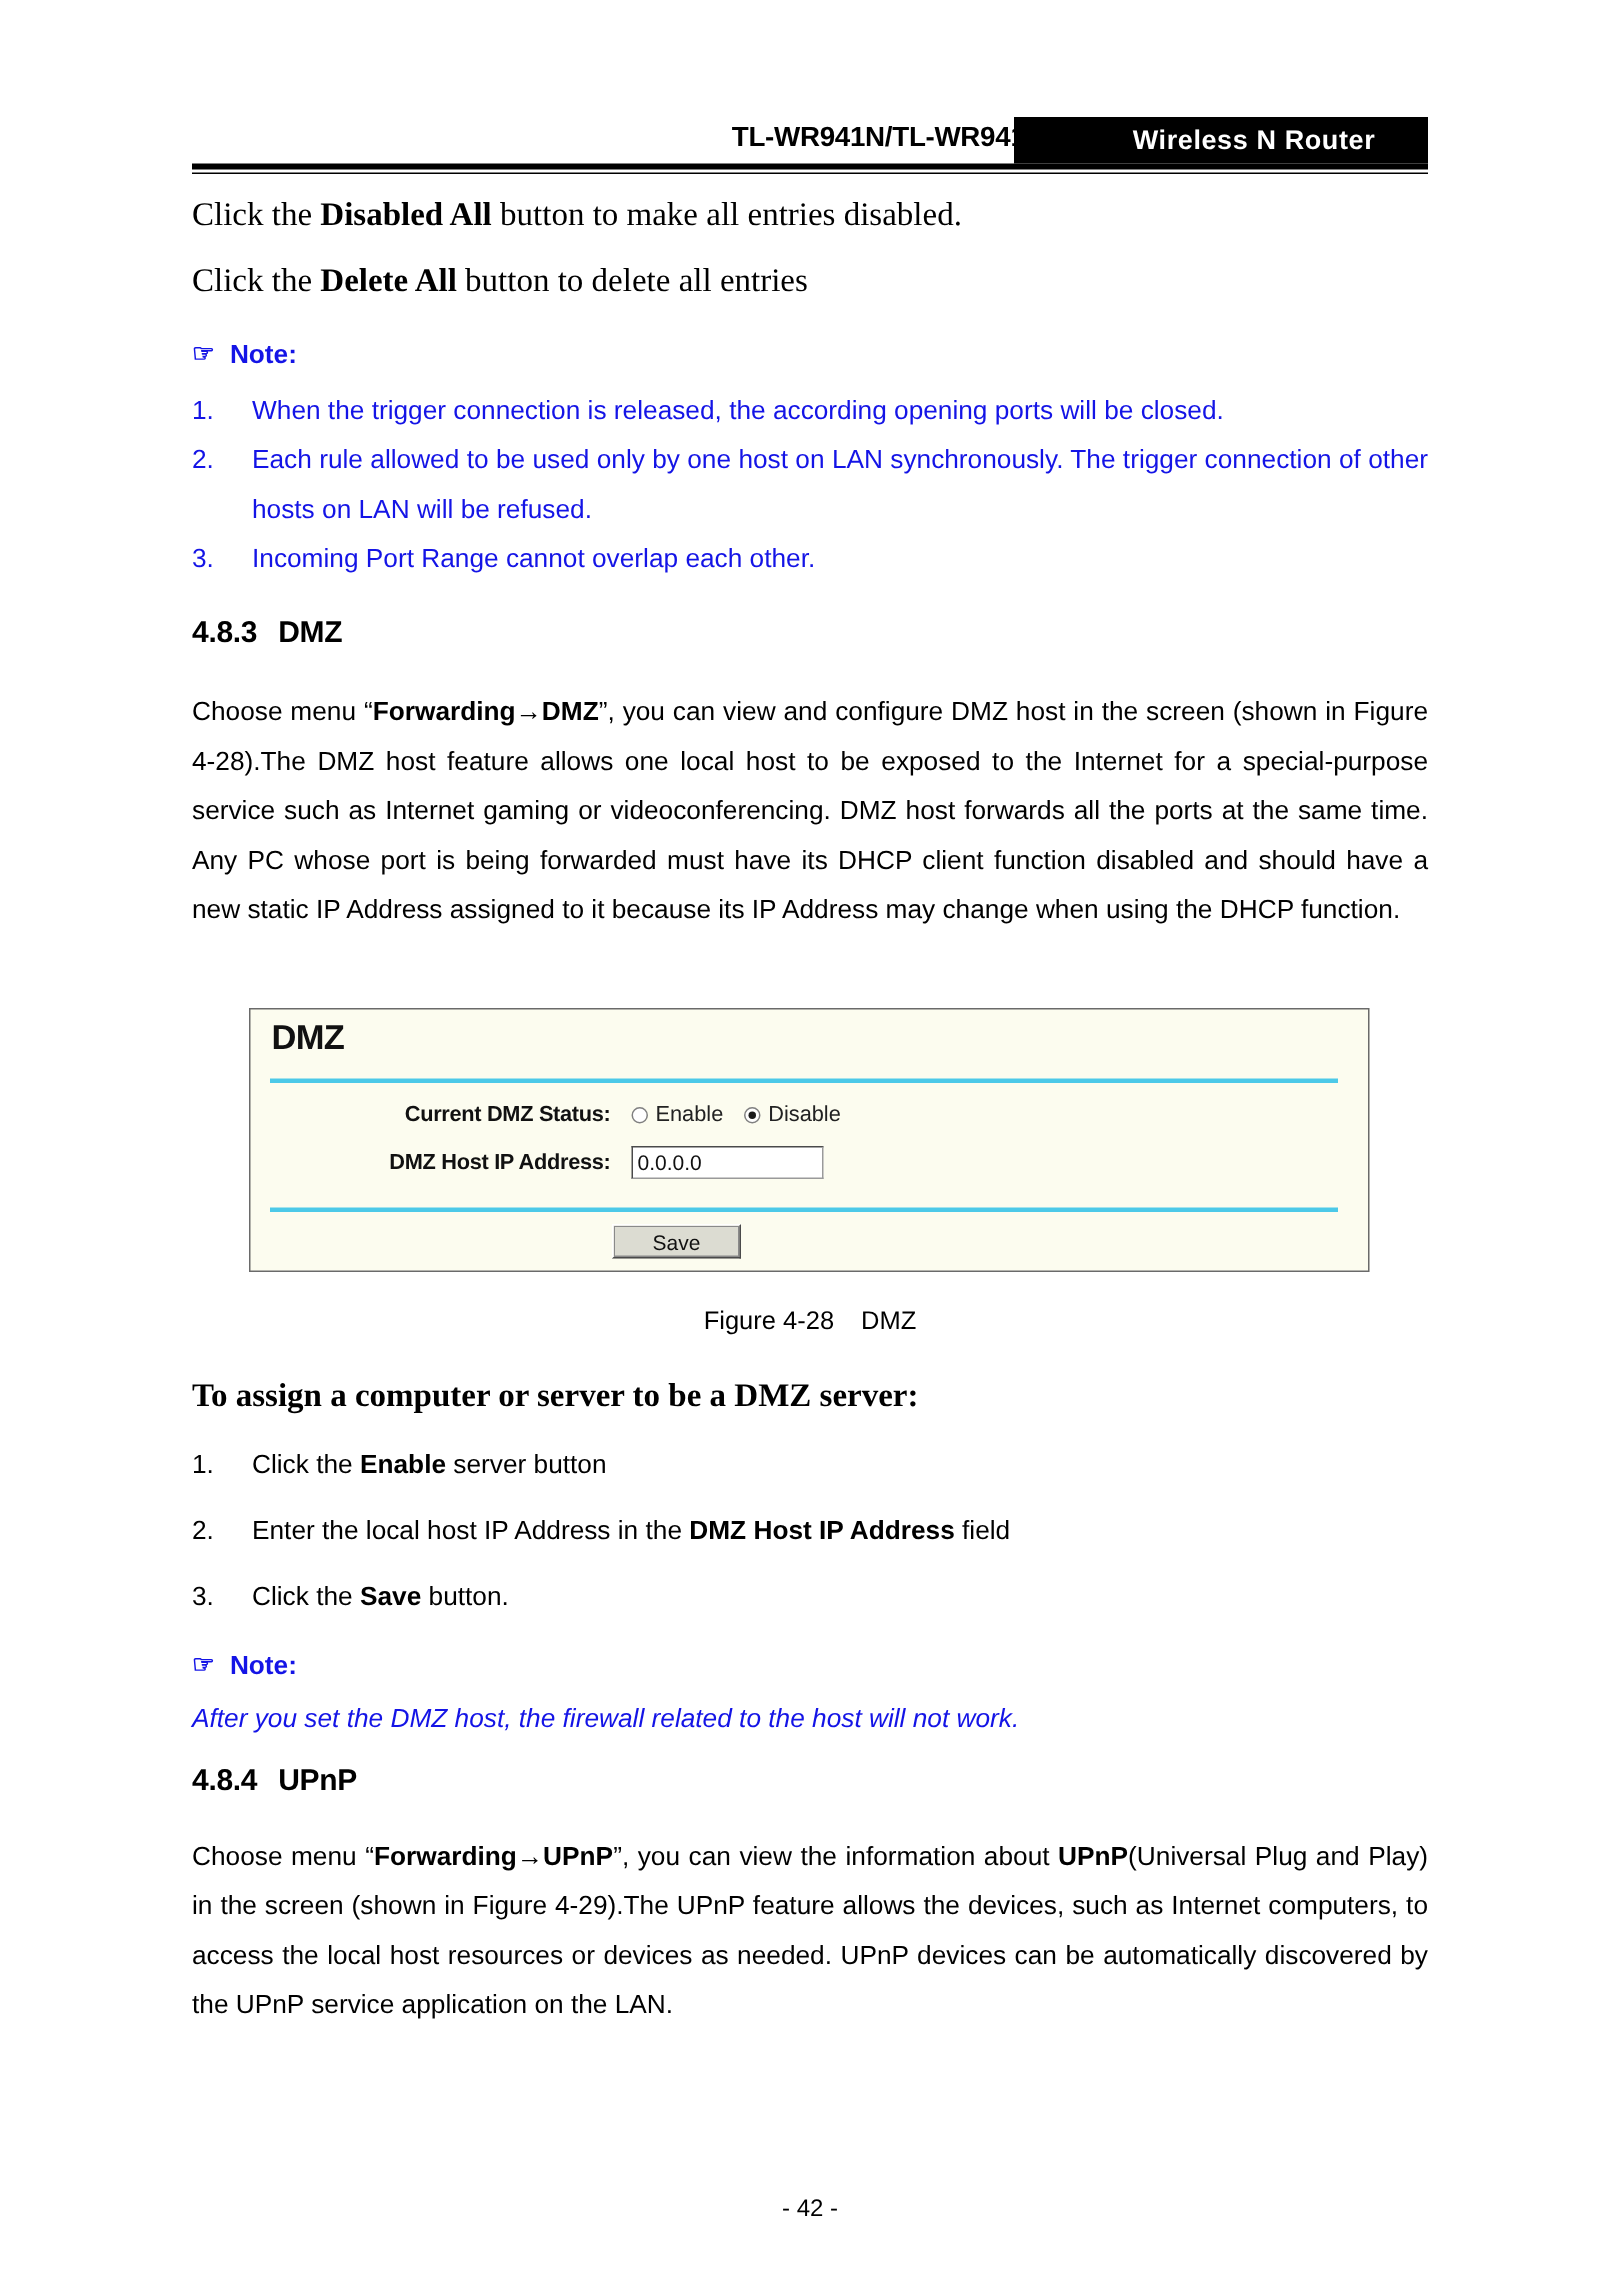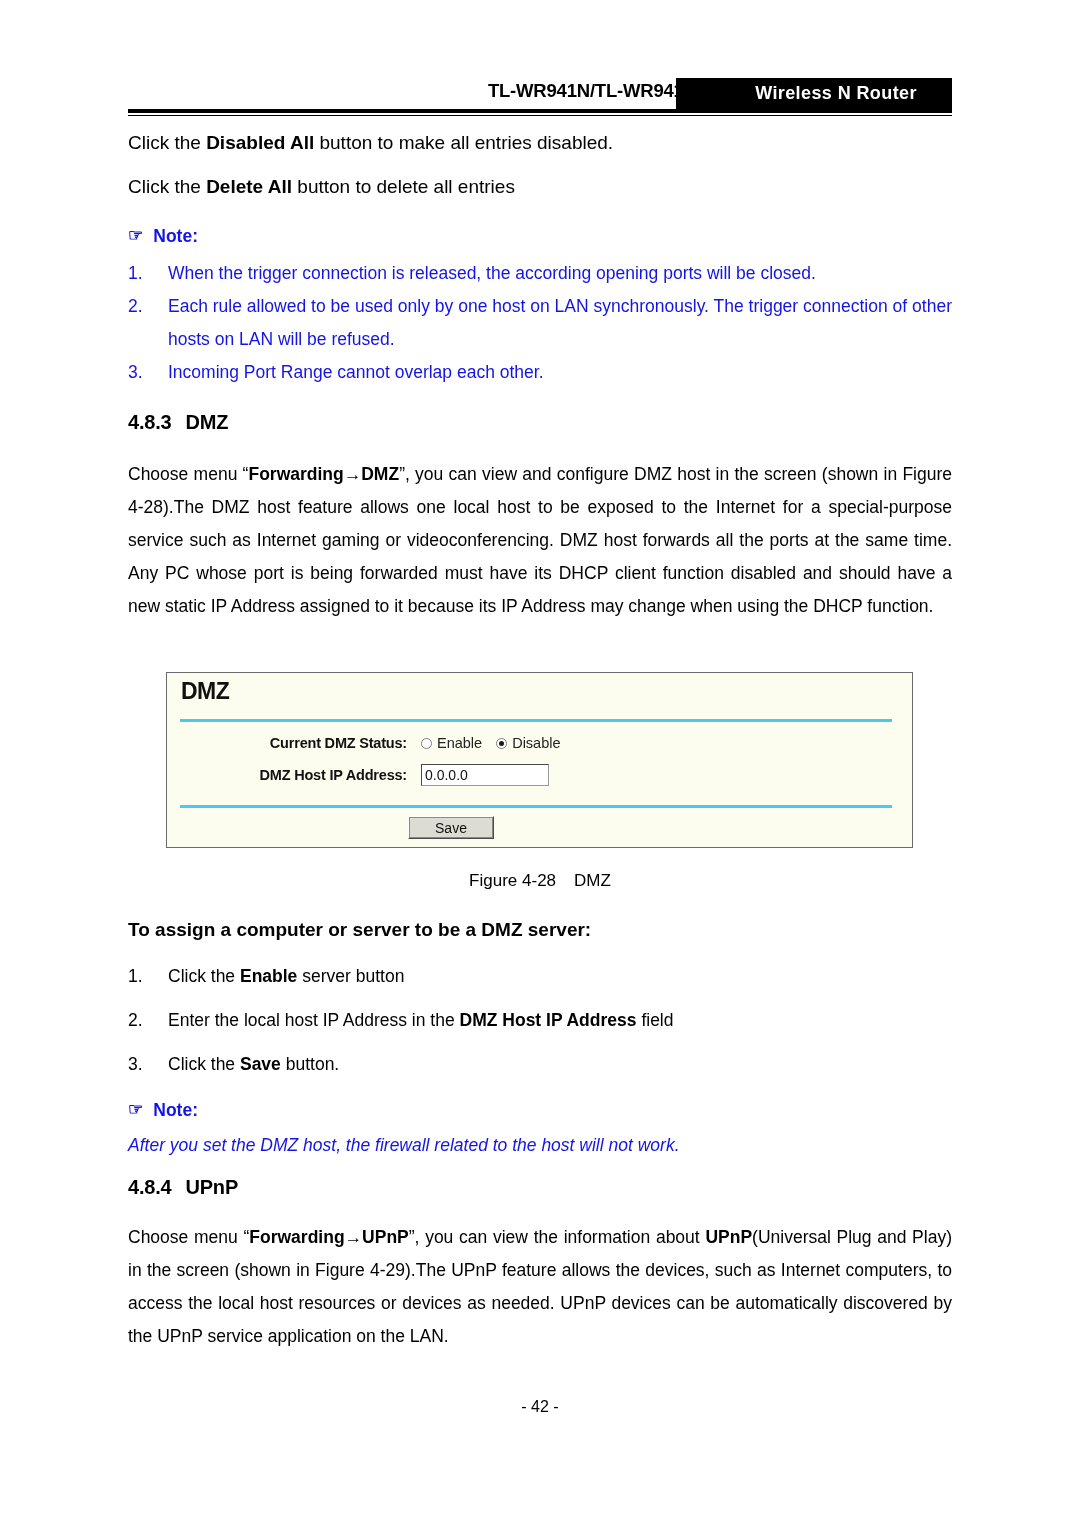--- a/index.html
+++ b/index.html
@@ -80,23 +80,24 @@
     width: 824px;
   }
   p.para {
     margin: 0 0 0 0;
     font-size: 17.5px;
     line-height: 33px;
     text-align: justify;
     color: #000000;
   }
   .simple-line {
-    font-size: 19px;
+    font-size: 22px;
     line-height: 33px;
     margin-bottom: 11px;
+    font-family: Liberation Serif, serif;
   }
   .b { font-weight: bold; }
 
   
   .note-head {
     color: #1414e6;
     font-size: 17.5px;
     font-weight: bold;
     line-height: 30px;
     display: flex;
@@ -276,21 +277,21 @@
   }
   .steps li .num {
     position: absolute;
     left: 0;
     top: 0;
   }
 
   .footer {
     position: absolute;
     left: 0;
-    top: 1398px;
+    top: 1464px;
     width: 1080px;
     text-align: center;
     font-size: 16px;
     color: #000000;
   }
 </style>
 </head>
 <body>
 
 <div class="page">

